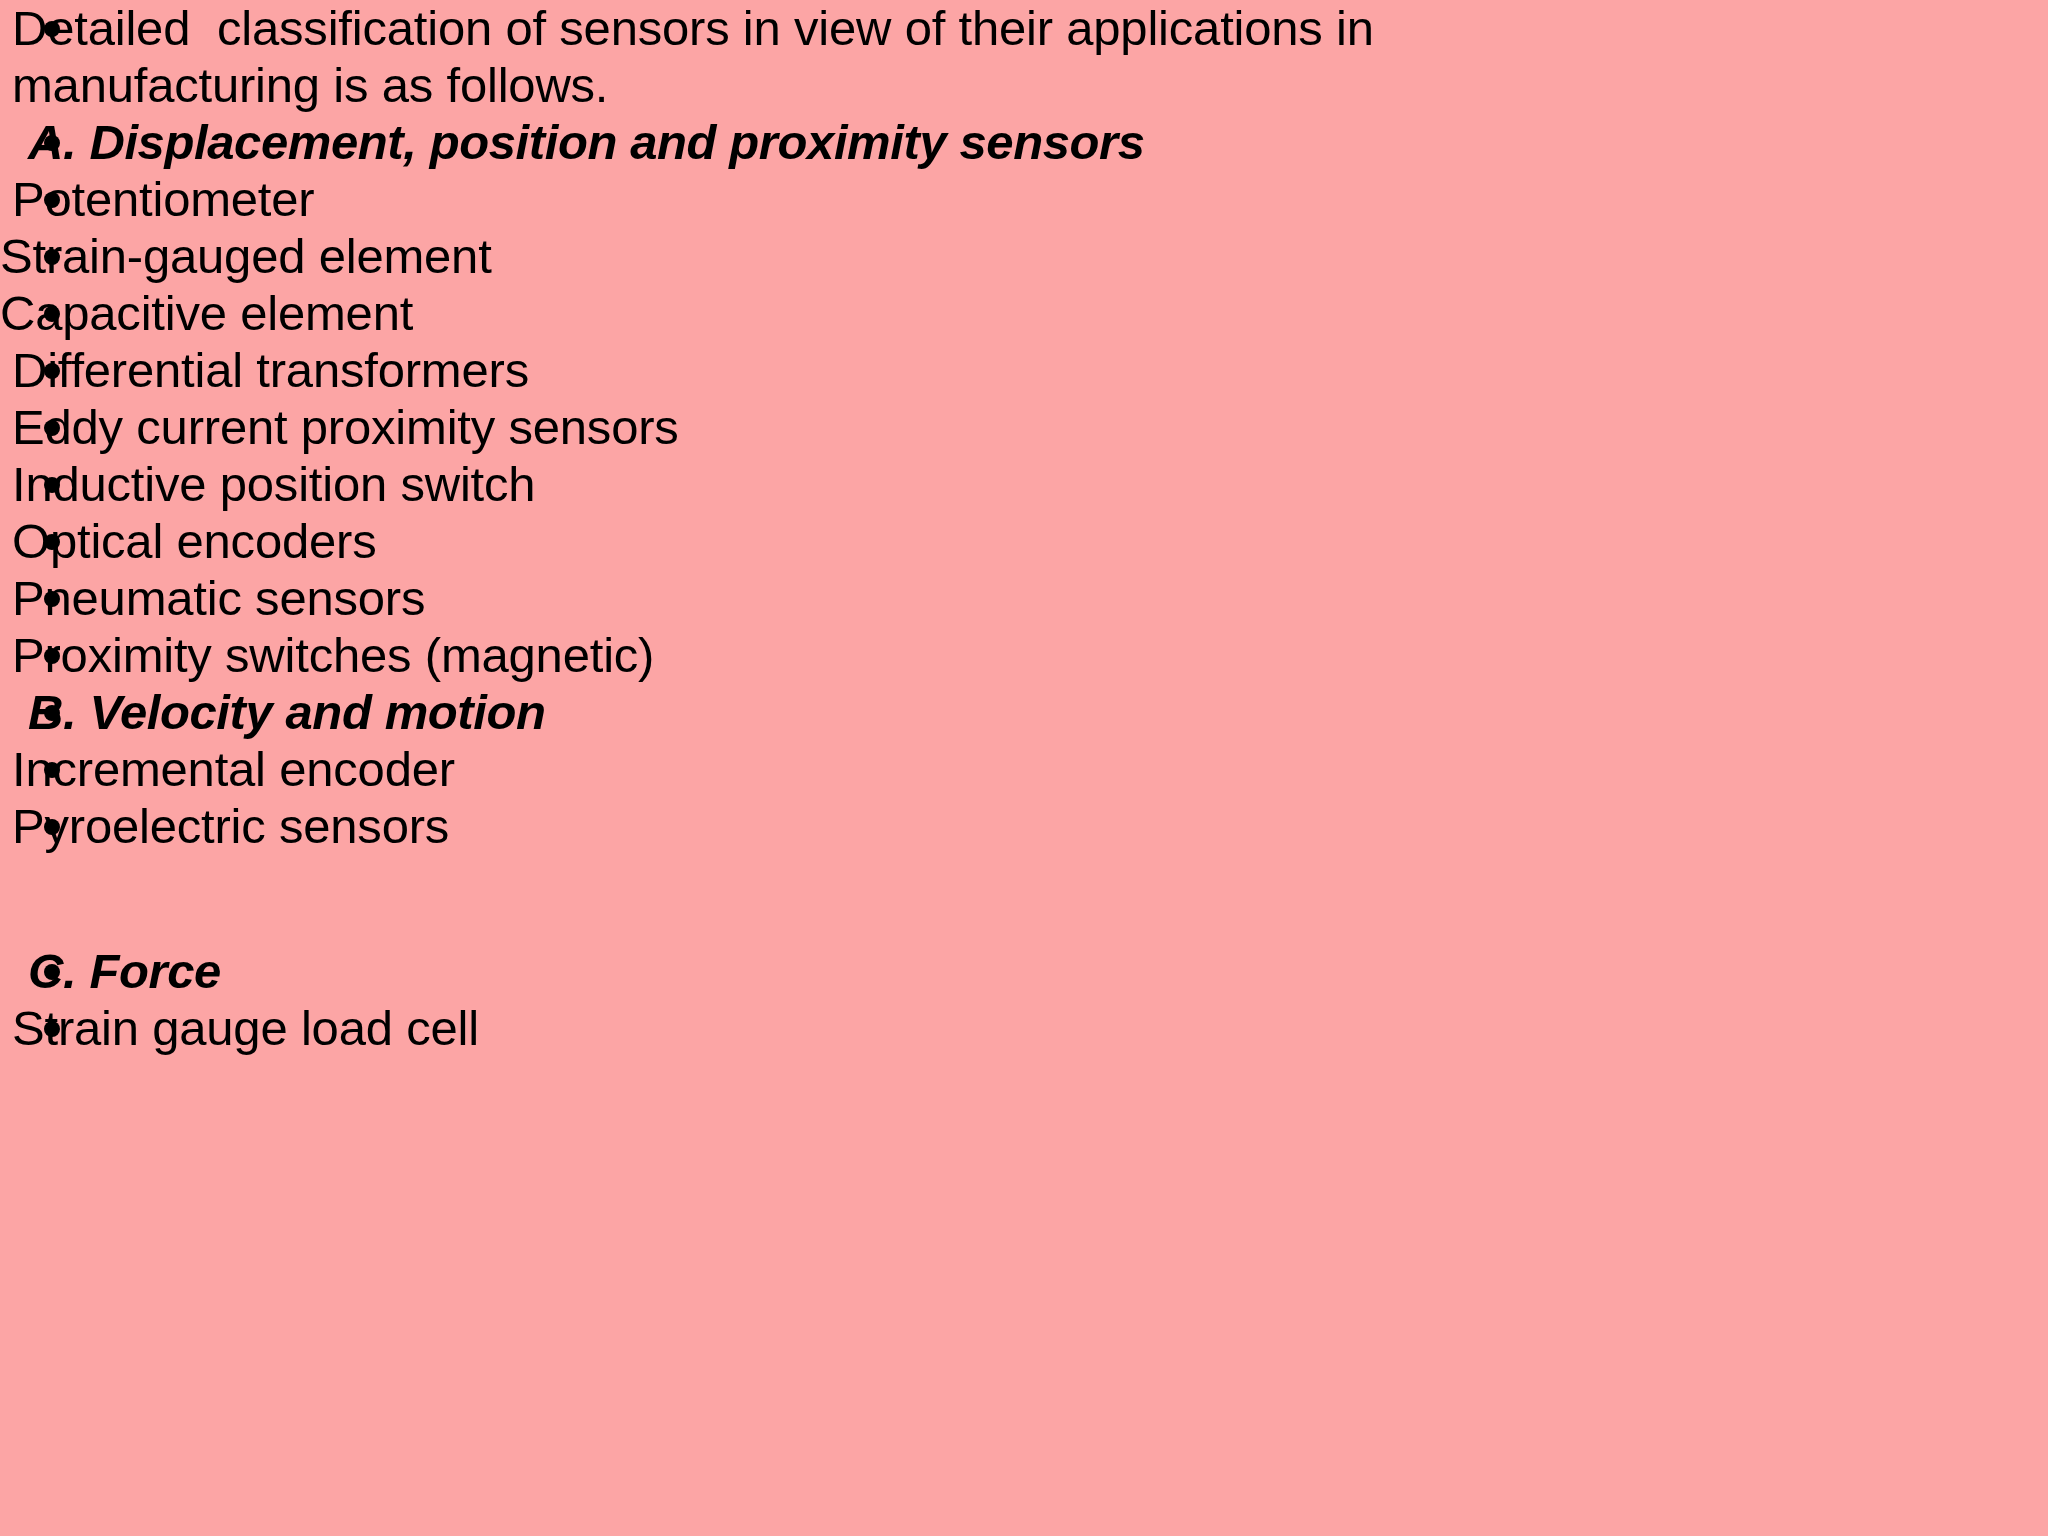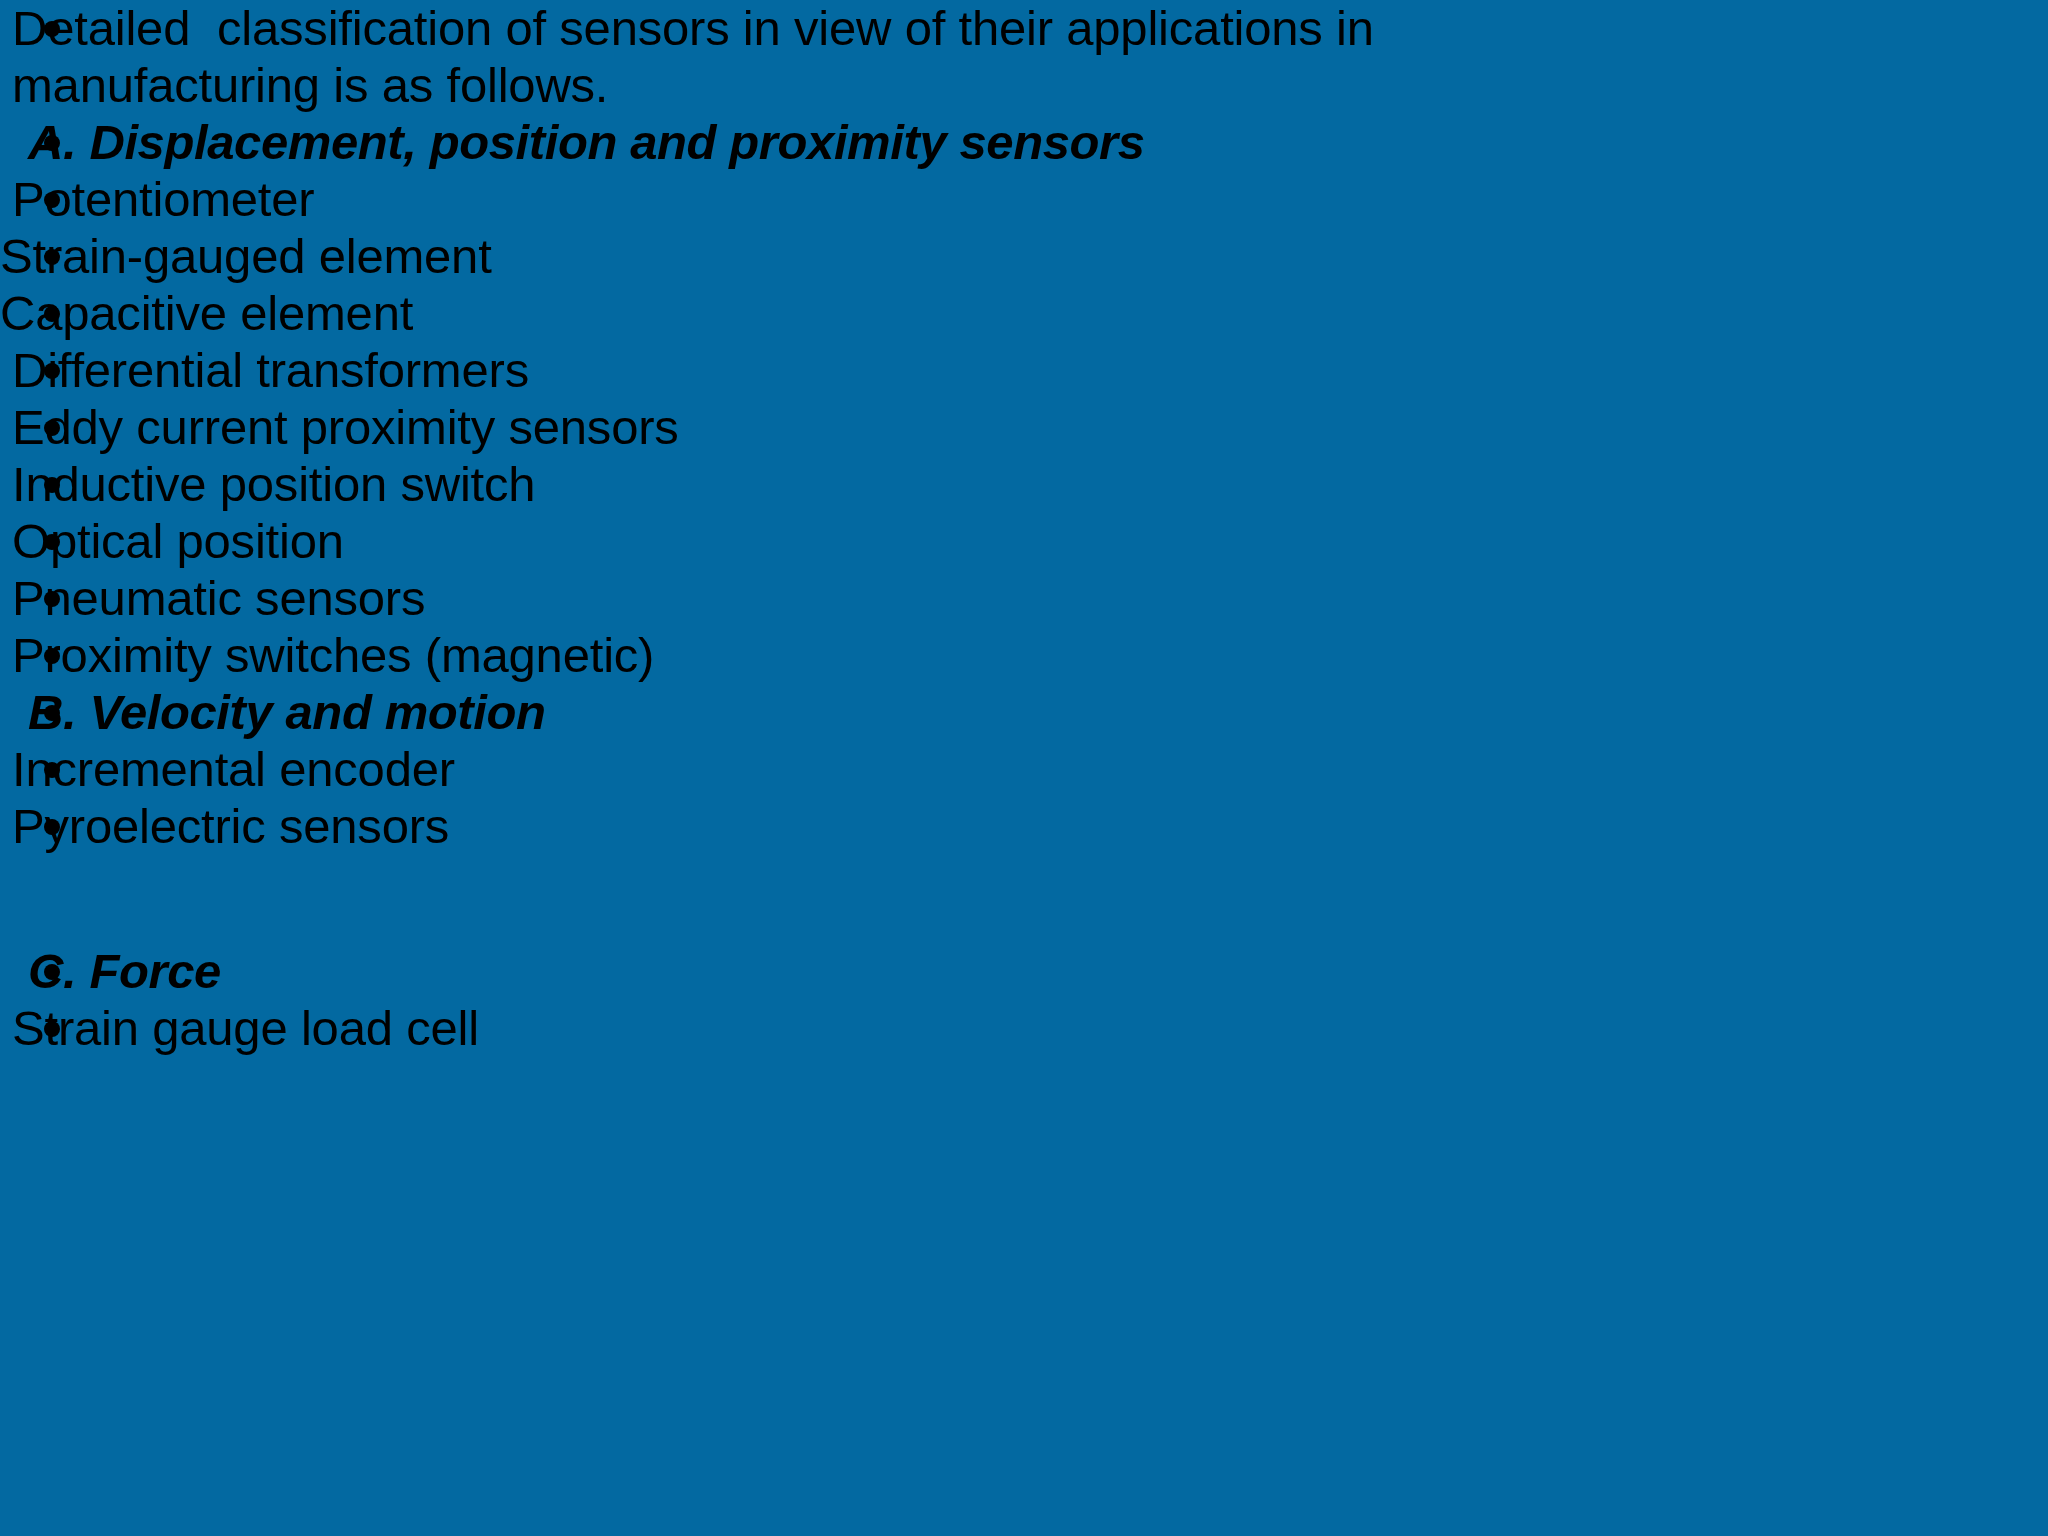--- a/index.html
+++ b/index.html
@@ -85,21 +85,21 @@
 
   
   .spacer-row {
     display: block;
     height: 88px;
   }
 </style>
 </head>
 <body>
 
-<div id="slide" style="background: #0369a1;">
+<div id="slide" style="background: #fca5a5;">
   <ul class="bullet-list" id="bullet-list">
       <li class="bullet-row indent-1 wrap-row">
         <span class="bullet-dot" style="background: rgb(0, 0, 0);"></span>
         <span class="bullet-text">Detailed  classification of sensors in view of their applications in manufacturing is as follows.</span>
       </li>
       <li class="bullet-row indent-2">
         <span class="bullet-dot" style="background: rgb(0, 0, 0);"></span>
         <span class="bullet-text heading">A. Displacement, position and proximity sensors</span>
       </li>
       <li class="bullet-row indent-1">
@@ -121,21 +121,21 @@
       <li class="bullet-row indent-1">
         <span class="bullet-dot" style="background: rgb(0, 0, 0);"></span>
         <span class="bullet-text">Eddy current proximity sensors</span>
       </li>
       <li class="bullet-row indent-1">
         <span class="bullet-dot" style="background: rgb(0, 0, 0);"></span>
         <span class="bullet-text">Inductive position switch</span>
       </li>
       <li class="bullet-row indent-1">
         <span class="bullet-dot" style="background: rgb(0, 0, 0);"></span>
-        <span class="bullet-text">Optical position</span>
+        <span class="bullet-text">Optical encoders</span>
       </li>
       <li class="bullet-row indent-1">
         <span class="bullet-dot" style="background: rgb(0, 0, 0);"></span>
         <span class="bullet-text">Pneumatic sensors</span>
       </li>
       <li class="bullet-row indent-1">
         <span class="bullet-dot" style="background: rgb(0, 0, 0);"></span>
         <span class="bullet-text">Proximity switches (magnetic)</span>
       </li>
       <li class="bullet-row indent-2">

